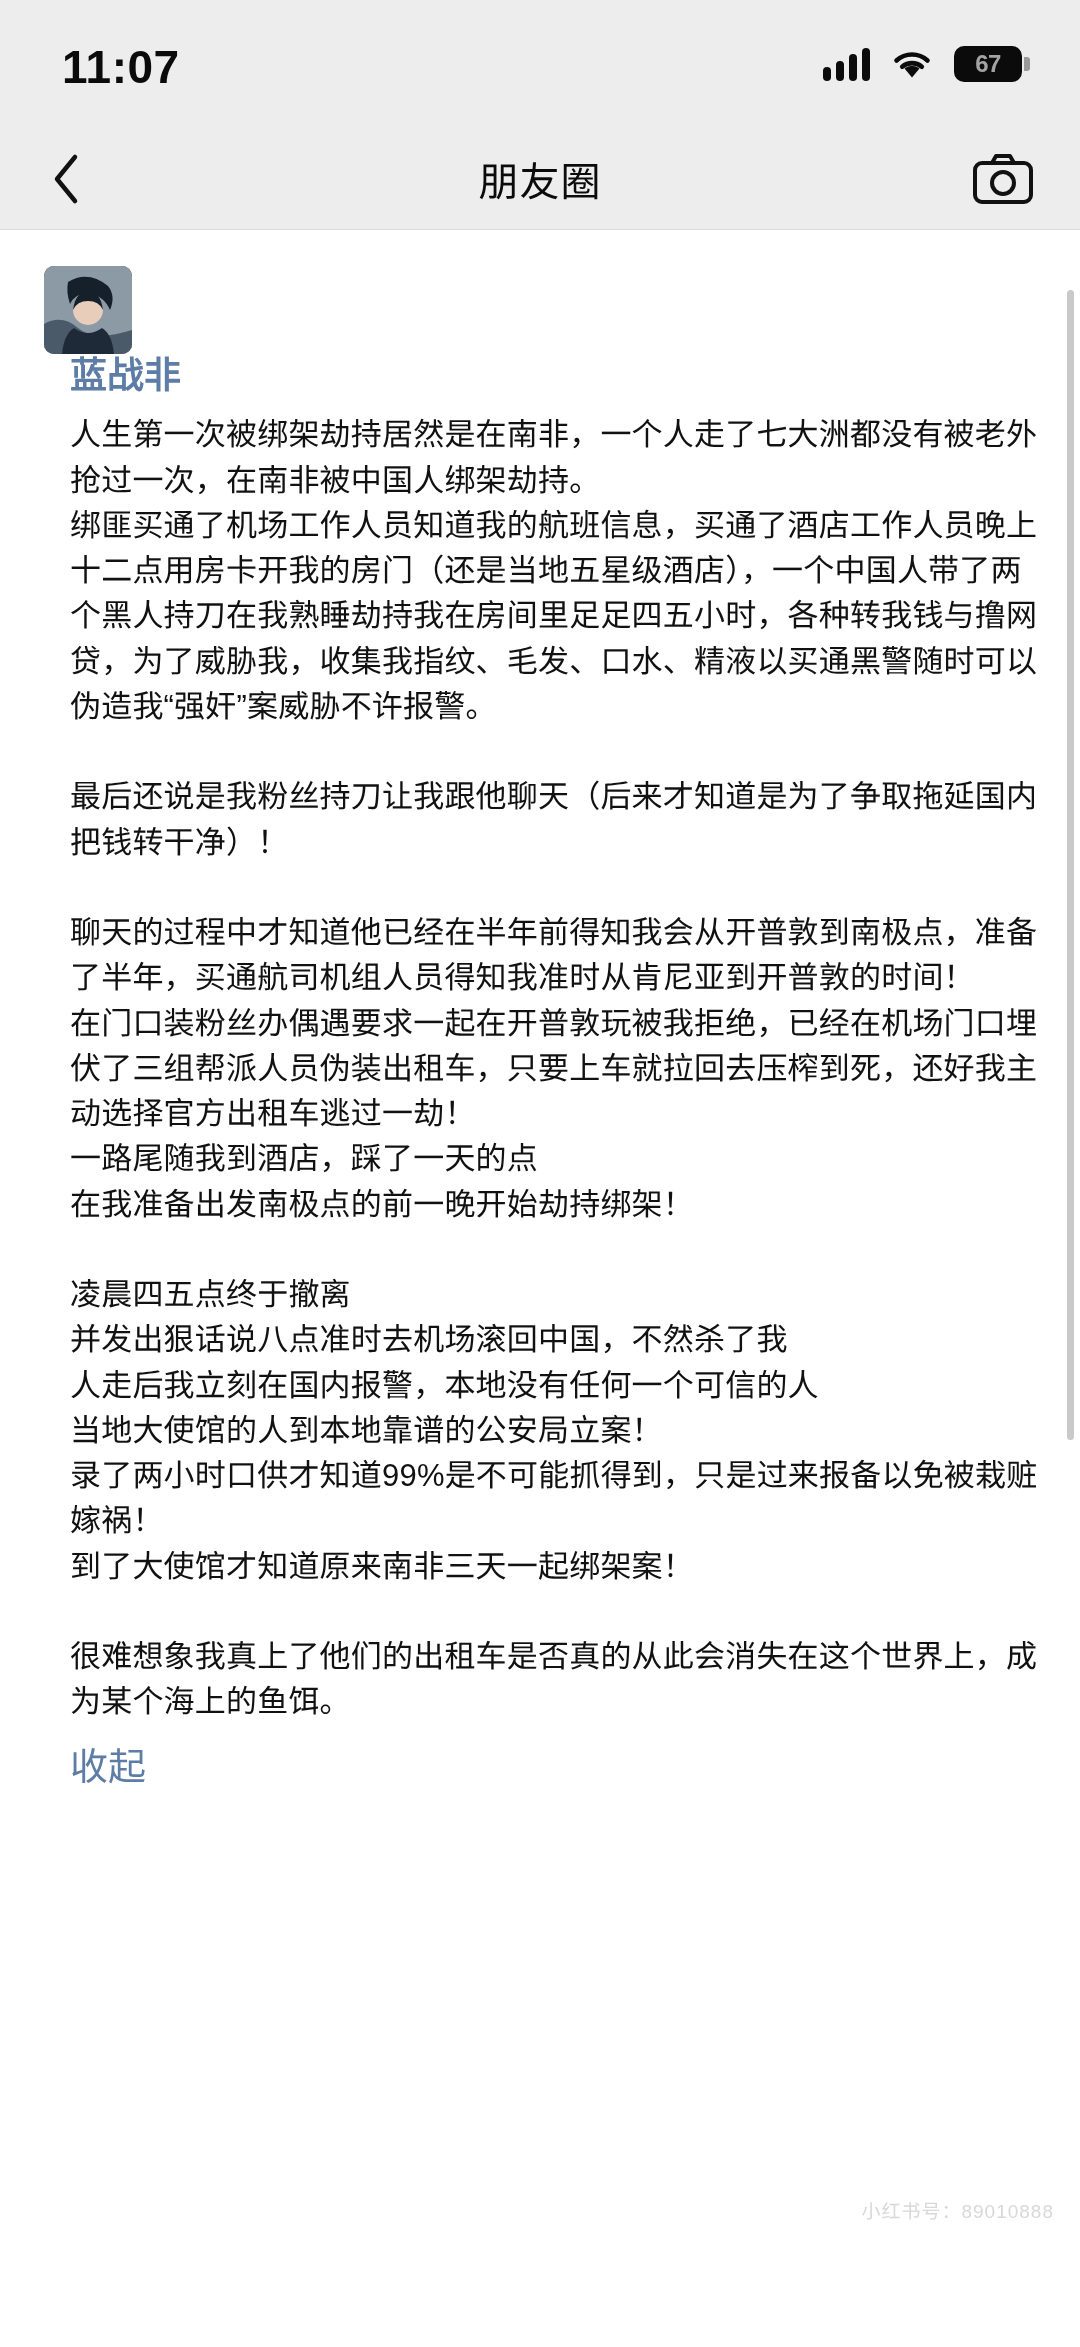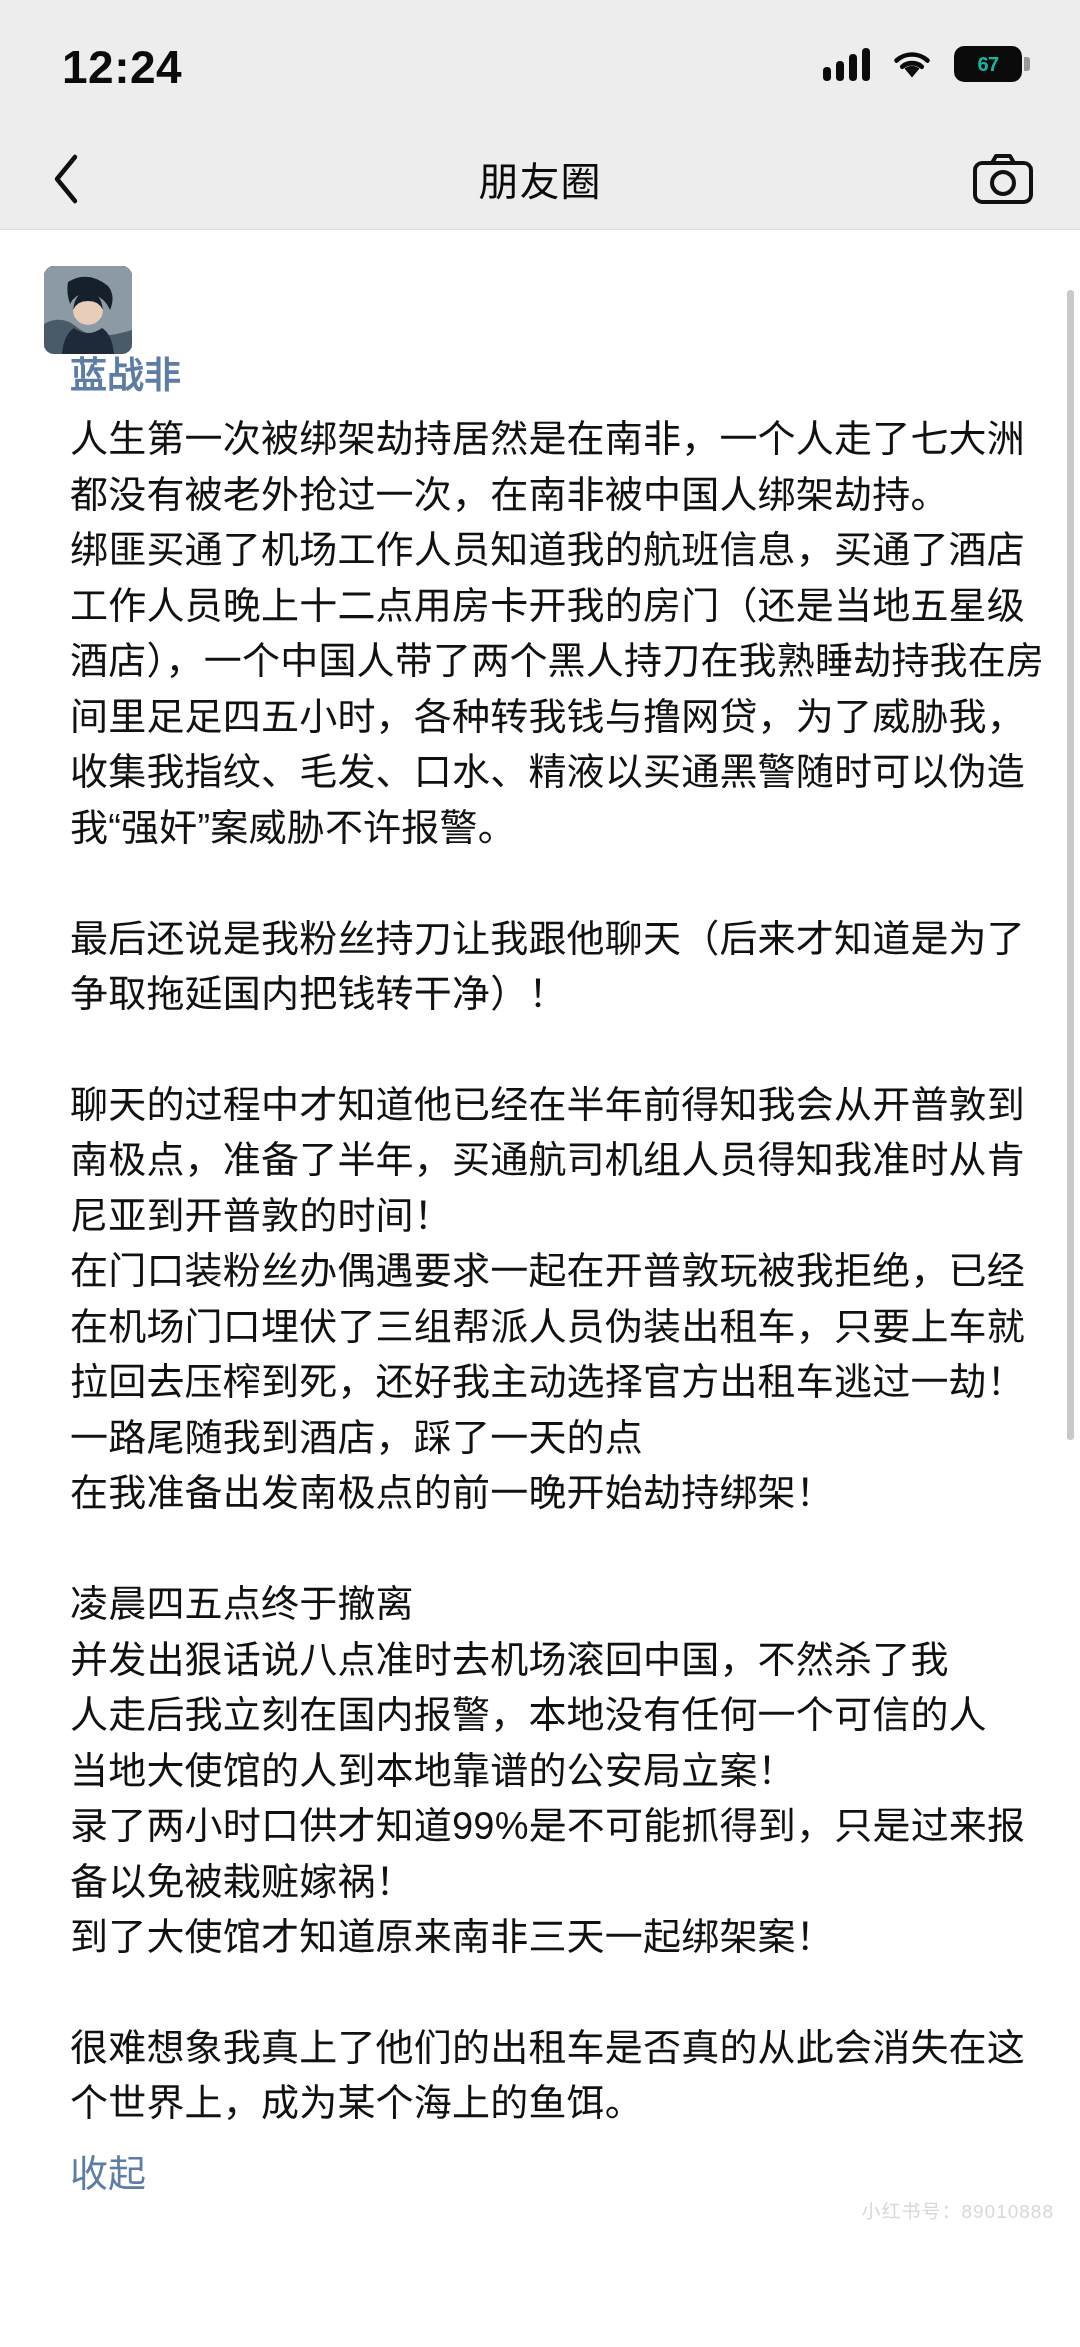--- a/index.html
+++ b/index.html
@@ -66,22 +66,22 @@
     position: relative;
     width: 68px;
     height: 36px;
     border-radius: 10px;
     background: #0b0b0b;
     display: flex;
     align-items: center;
     justify-content: center;
   }
   .battery .pct {
-    color: #14b8a6;
-    font-size: 20px;
+    color: #a3a3a3;
+    font-size: 24px;
     font-weight: bold;
     line-height: 1;
     letter-spacing: -0.5px;
   }
   .battery .cap {
     position: absolute;
     right: -8px;
     top: 11px;
     width: 6px;
     height: 14px;
@@ -156,21 +156,21 @@
     min-width: 0;
   }
   .author {
     font-size: 37px;
     color: #5d7ca6;
     font-weight: bold;
     line-height: 1.2;
     margin-bottom: 14px;
   }
   .post-text {
-    font-size: 38px;
+    font-size: 31px;
     line-height: 1.46;
     color: #111111;
     white-space: pre-wrap;
     word-break: break-all;
     letter-spacing: 0.2px;
   }
   .collapse {
     margin-top: 20px;
     font-size: 38px;
     color: #5d7ca6;
@@ -197,21 +197,21 @@
     background: #c9c9c9;
     border-radius: 4px;
   }
 </style>
 </head>
 <body>
 
 <div class="phone">
 
   <div class="status-bar">
-    <div class="status-time">12:24</div>
+    <div class="status-time">11:07</div>
     <div class="status-right">
       <div class="signal-dots">
         <i></i>
           <i></i>
           <i></i>
           <i></i>
       </div>
       <div class="wifi-icon">
         <svg width="44" height="34" viewBox="0 0 44 34">
           <path d="M22 30.5 L14.5 21.5 a11.5 11.5 0 0 1 15 0 Z" fill="#0b0b0b"></path>

